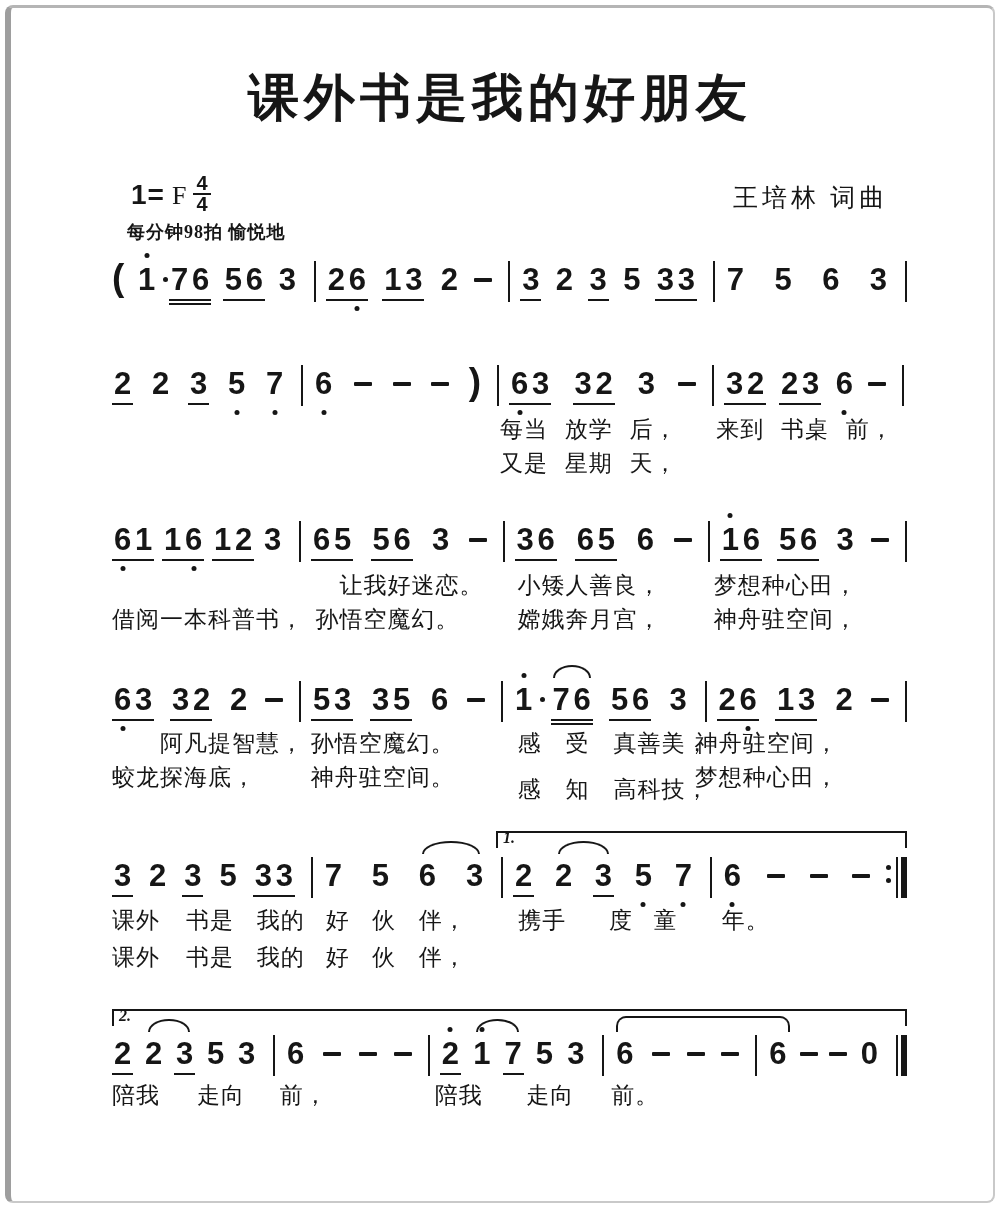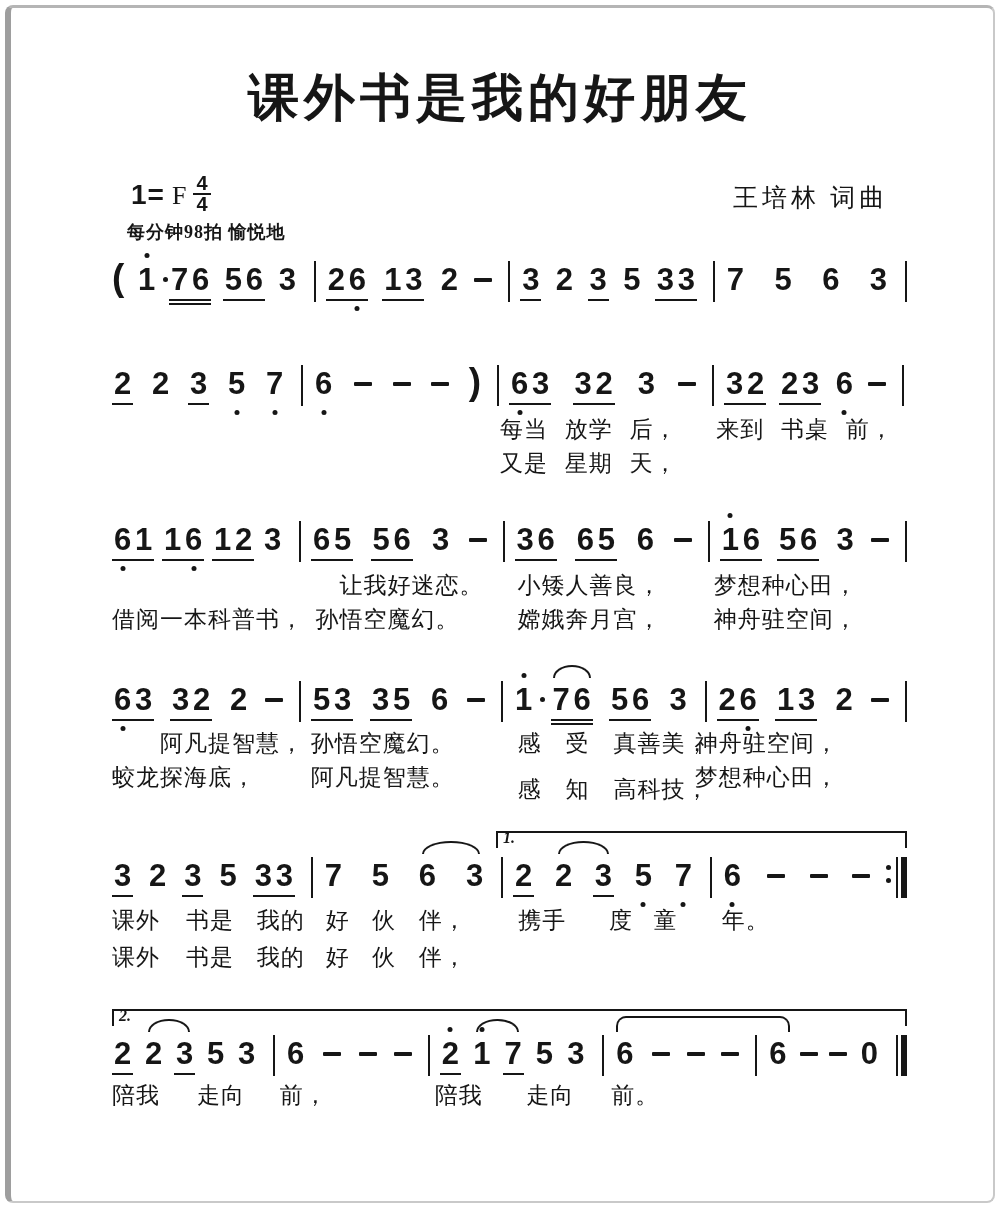--- a/index.html
+++ b/index.html
@@ -290,21 +290,21 @@
             <span class="dash"></span>
           </div>
           <span class="bar"></span>
           <div class="arc" style="left: 441px; width: 38px;"></div>
         </div>
         <span class="lyric" style="left: 0%; top: 46px; margin-left: 48px;">阿凡提智慧，</span>
         <span class="lyric" style="left: 25%; top: 46px;">孙悟空魔幻。</span>
         <span class="lyric" style="left: 51%; top: 46px;">感　受　真善美，</span>
         <span class="lyric" style="left: 73.3%; top: 46px;">神舟驻空间，</span>
         <span class="lyric" style="left: 0%; top: 80px;">蛟龙探海底，</span>
-        <span class="lyric" style="left: 25%; top: 80px;">阿凡提智慧。</span>
+        <span class="lyric" style="left: 25%; top: 80px;">神舟驻空间。</span>
         <span class="lyric" style="left: 51%; top: 92px;">感　知　高科技，</span>
         <span class="lyric" style="left: 73.3%; top: 80px;">梦想种心田，</span>
       </div>
       <div class="line" style="top: 858px;">
         <div class="notes-row">
           <div class="measure first" style="flex: 0 1 25.4%;">
             <span class="grp u1">
               <span class="note">3</span>
             </span>
             <span class="note">2</span>

